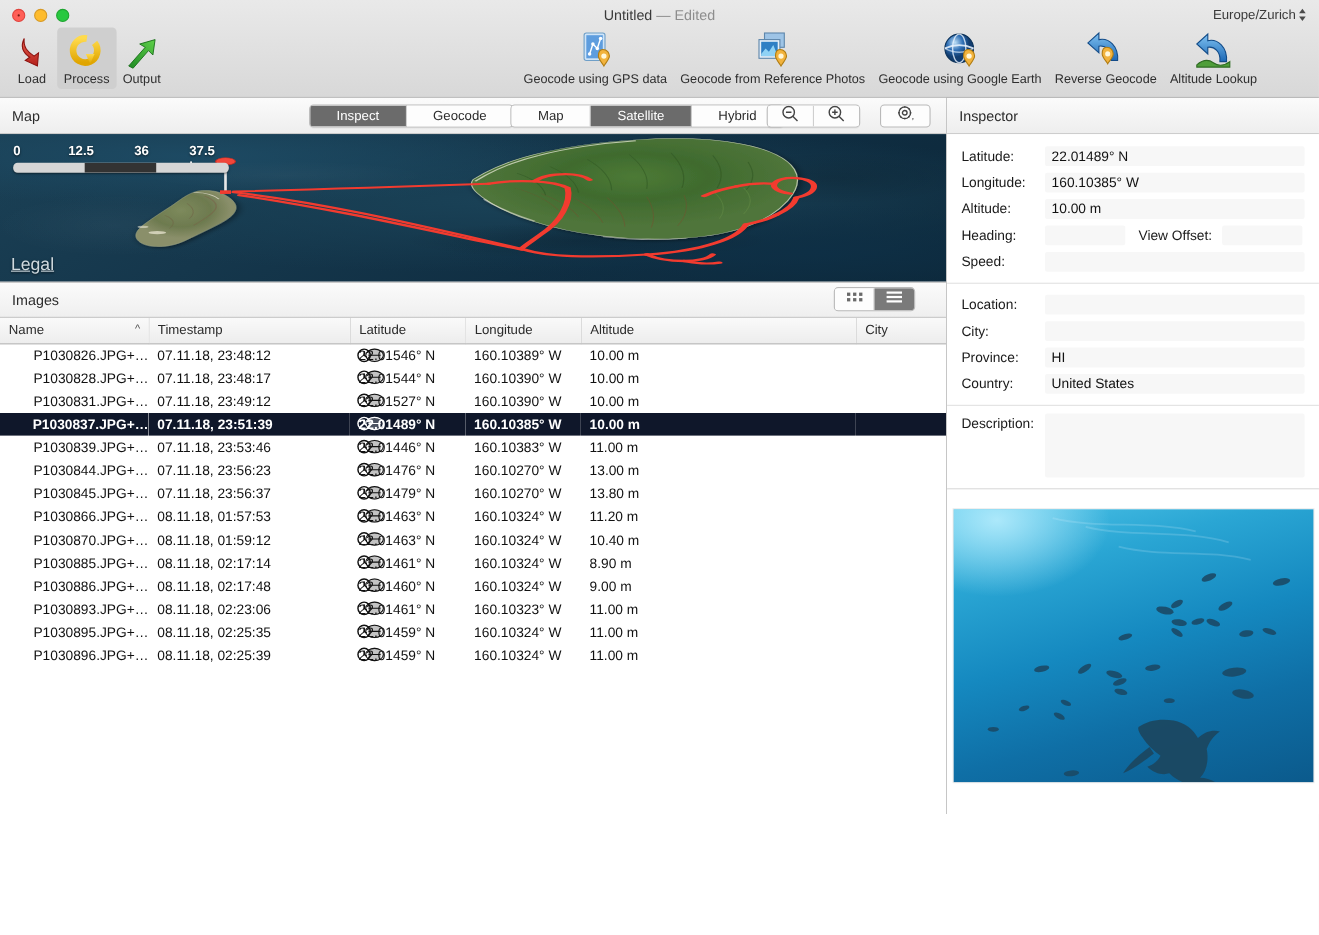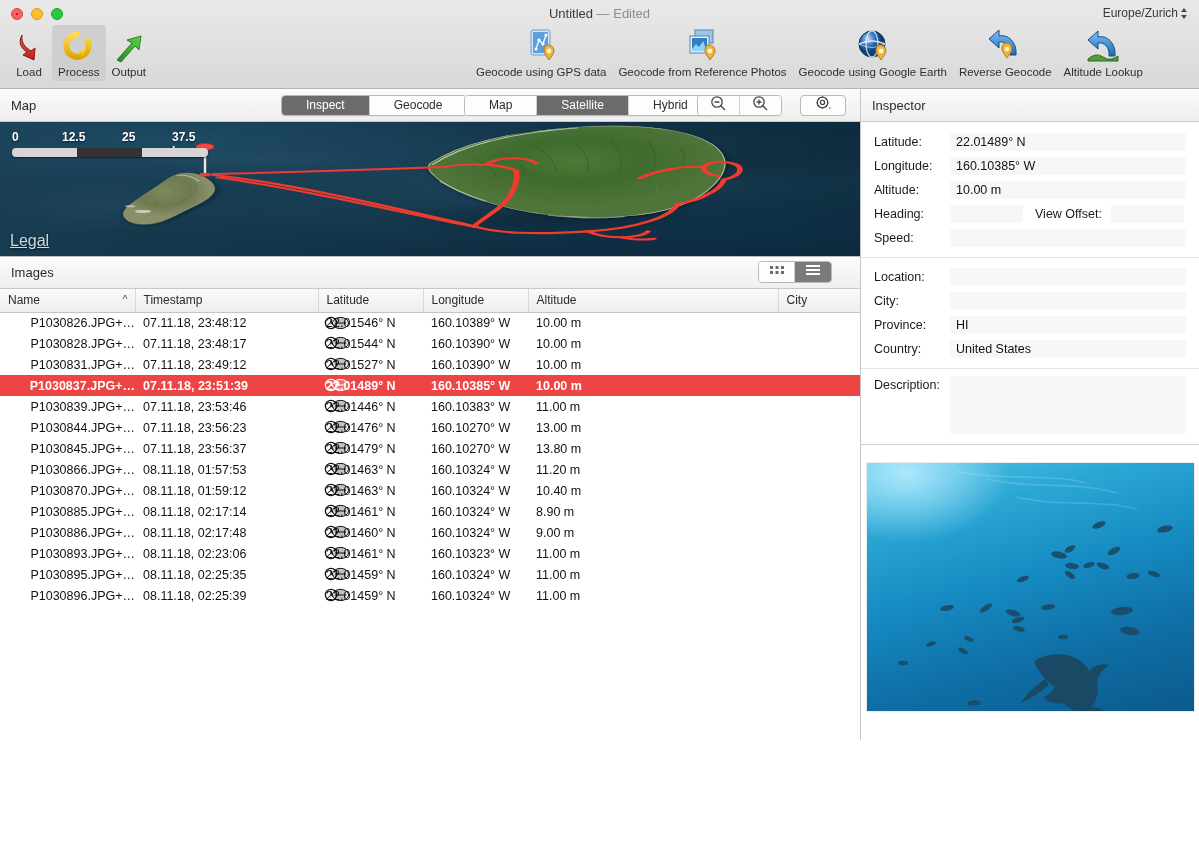--- a/index.html
+++ b/index.html
@@ -171,21 +171,21 @@
     border-bottom: 1px solid #c4c4c4; border-right: 1px solid #d8d8d8;
     height: 23px; position: relative; cursor: default;
   }
   table.tbl thead th:last-child { border-right: none; }
   .sort-caret { position:absolute; right:7px; top:5px; font-size:10px; color:#4a4a4a; }
   table.tbl tbody td {
     font-size: 12.5px; color: #111; padding: 2px 0 2px 8px;
     height: 21px; white-space: nowrap; overflow: hidden;
   }
   tbody tr.row { cursor: default; }
-  tbody tr.row.sel { background: #ef4444; }
+  tbody tr.row.sel { background: #0f172a; }
   tbody tr.row.sel td { color: #fff; font-weight: bold; }
   td.c-name { text-align: right; padding-right: 8px; }
   td.c-lat { position: relative; padding-left: 38px; }
   .srcicons {
     position: absolute; left: 6px; top: 3px; display:flex; gap:0px; align-items:center;
   }
   .bottom-fill { flex: 1 1 auto; background:#fff; }
 
   
   .insp-bar {
@@ -519,21 +519,21 @@
             <line x1="0" y1="10" x2="0" y2="82" stroke="#e8e8e8" stroke-width="2.4"></line>
             <circle cx="0" cy="7" r="9" fill="#f2463a" stroke="#c32a20" stroke-width="1"></circle>
             <rect x="-5" y="78" width="10" height="9" fill="#f23b2f"></rect>
           </g>
         </svg>
 
         <div class="scalebar">
           <div class="nums">
             <span style="left:0px">0</span>
             <span style="left:50px">12.5</span>
-            <span style="left:110px">25</span>
+            <span style="left:110px">36</span>
             <span style="left:160px">37.5 km</span>
           </div>
           <div class="bar">
               <i></i>
             </div>
         </div>
 
         <a class="legal">Legal</a>
       </div>
 

